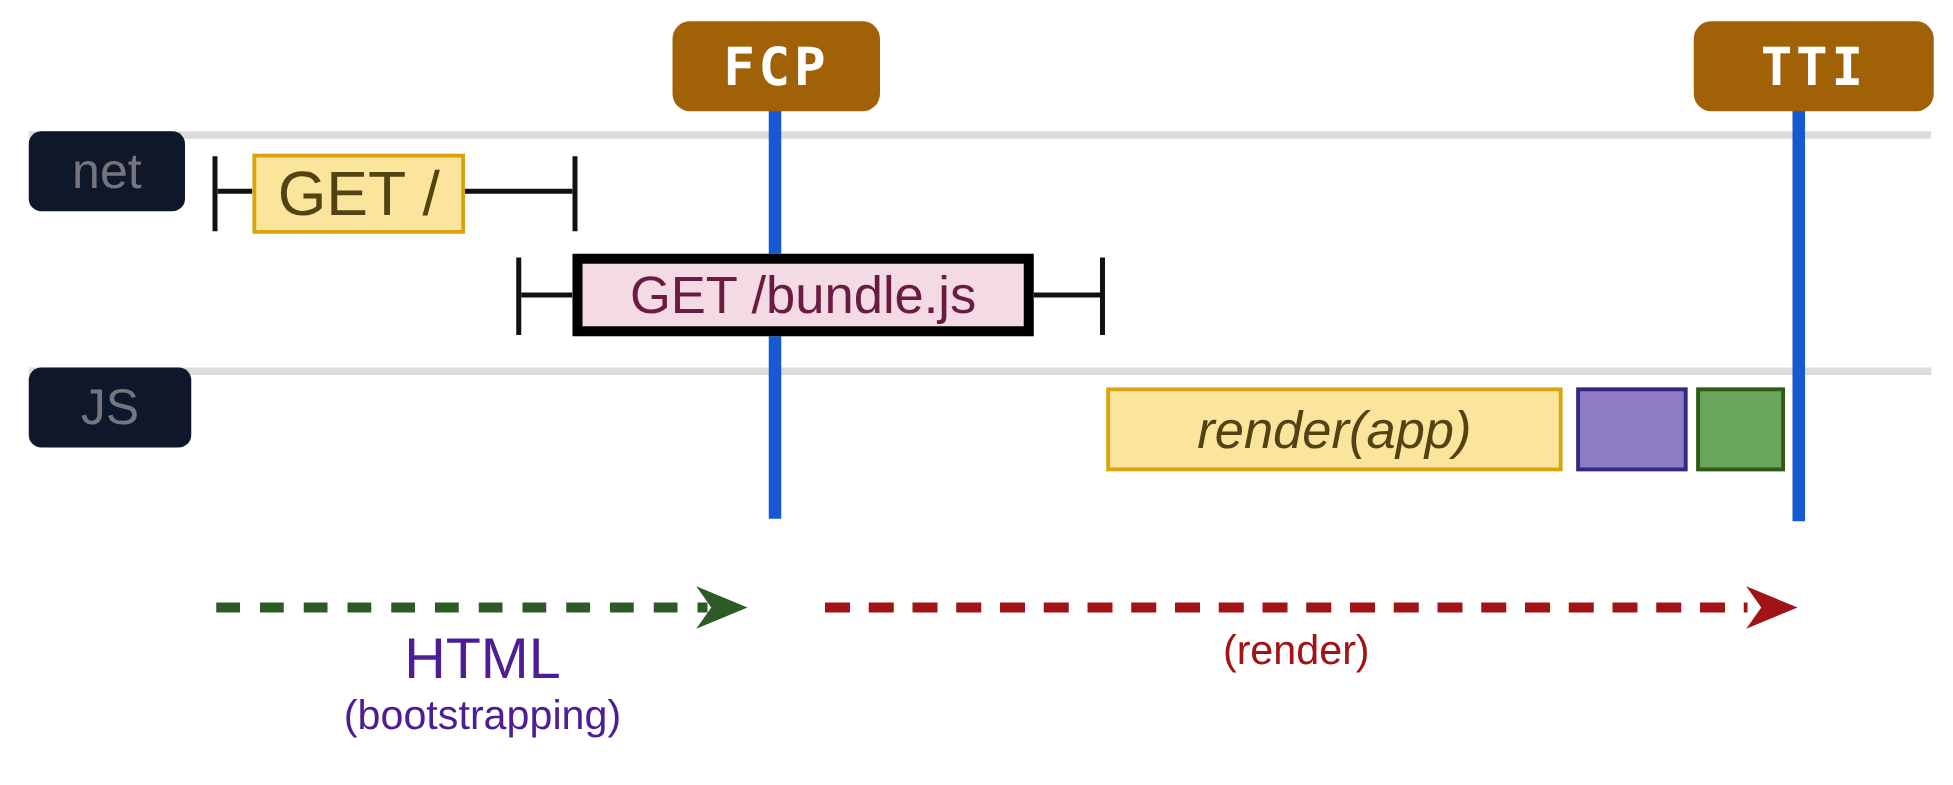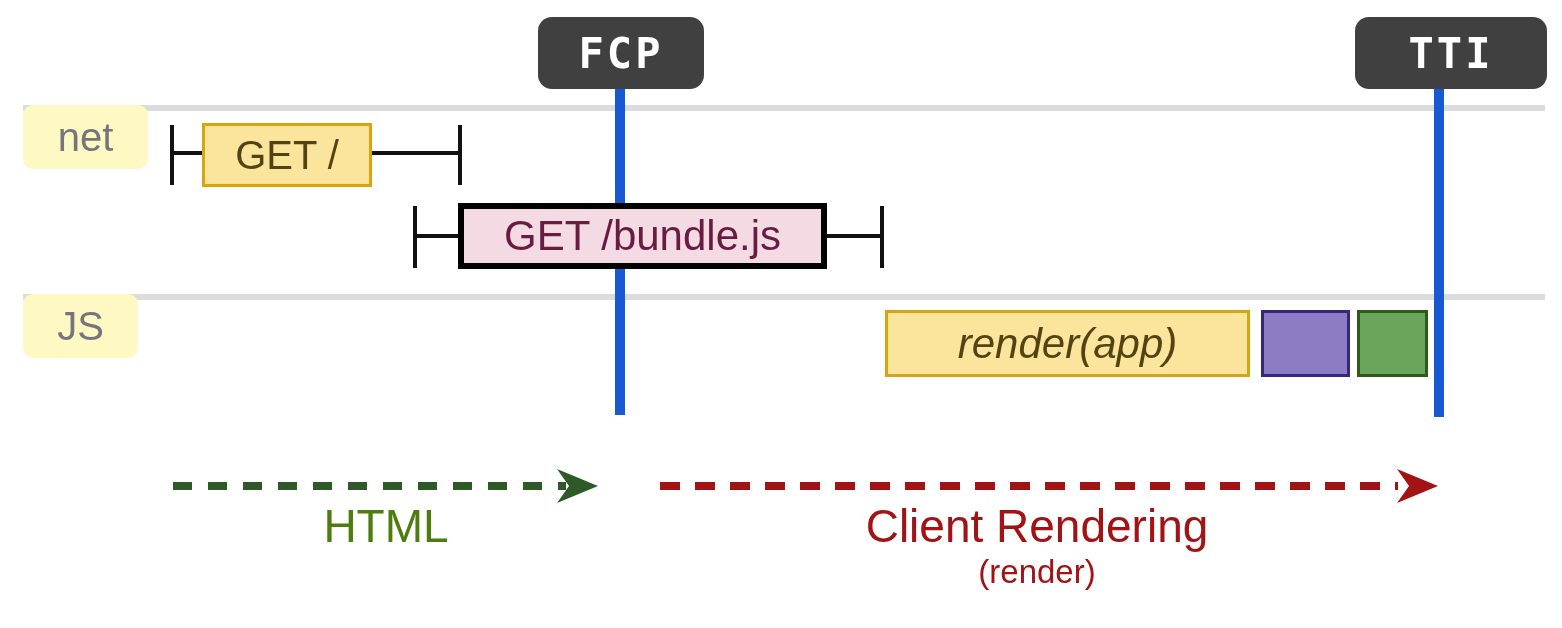--- a/index.html
+++ b/index.html
@@ -6,63 +6,63 @@
   .canvas {
     position:relative; width:1562px; height:628px; background:#ffffff;
     font-family:"Liberation Sans", sans-serif; overflow:hidden;
   }
   
   .lane-line { position:absolute; left:23px; width:1522px; height:6px; background:#dcdcdc; z-index:0; }
   .lane-net { top:105px; }
   .lane-js  { top:294px; }
   
   .lane-label {
-    position:absolute; left:23px; height:64px; background:#fef9c3; border-radius:10px;
+    position:absolute; left:23px; height:64px; background:#0f172a; border-radius:10px;
     color:#76747c; font-size:40px; display:flex; align-items:center; justify-content:center;
     z-index:2;
   }
   .lane-label.net { top:105px; width:125px; }
-  .lane-label.js  { top:294px; width:115px; }
+  .lane-label.js  { top:294px; width:130px; }
   
   .badge {
-    position:absolute; top:17px; height:72px; background:#404040; border-radius:14px;
+    position:absolute; top:17px; height:72px; background:#a16207; border-radius:14px;
     color:#ffffff; font-family:"DejaVu Sans Mono", monospace; font-weight:bold;
     font-size:42px; letter-spacing:3px; display:flex; align-items:center; justify-content:center;
     z-index:3;
   }
   .badge.fcp { left:538px; width:166px; }
   .badge.tti { left:1355px; width:192px; }
   
   .vline { position:absolute; width:10px; background:#1659d2; z-index:1; }
   .vline.fcp { left:615px; top:88px; height:327px; }
   .vline.tti { left:1434px; top:88px; height:329px; }
   
   .task {
     position:absolute; box-sizing:border-box; display:flex; align-items:center; justify-content:center;
     z-index:2;
   }
   .task.yellow { background:#fbe49c; border:3px solid #d8a511; color:#544312; }
-  .task.pink   { background:#f3dae3; border:6px solid #000000; color:#691b41; }
+  .task.pink   { background:#f3dae3; border:8px solid #000000; color:#691b41; }
   .task.purple { background:#8d7cc4; border:3px solid #33277f; }
   .task.green  { background:#69a55a; border:3px solid #2f5a17; }
-  .task.get-root    { left:202px; top:123px; width:170px; height:64px; font-size:40px; }
+  .task.get-root    { left:202px; top:123px; width:170px; height:64px; font-size:50px; }
   .task.get-bundle  { left:458px; top:203px; width:369px; height:66px; font-size:42px; }
   .task.render-app  { left:885px; top:310px; width:365px; height:67px; font-size:42px;font-style:italic; }
   .task.purple      { left:1261px; top:310px; width:89px;  height:67px; }
   .task.green       { left:1357px; top:310px; width:71px;  height:67px; }
   
   .wcap  { position:absolute; width:4px;  background:#111111; z-index:2; }
   .wline { position:absolute; height:4px; background:#111111; z-index:2; }
   
   .overlay { position:absolute; left:0; top:0; z-index:2; }
   
   .phase { position:absolute; top:500px; width:400px; text-align:center; z-index:2; }
   .phase .main { font-size:46px; line-height:52px; }
   .phase .sub  { font-size:33px; line-height:40px; }
-  .phase.html { left:186px; color:#4d7c0f; }
+  .phase.html { left:186px; color:#4c1d95; }
   .phase.client { left:837px; color:#a11315; }
 </style>
 </head>
 <body>
 
 <div class="canvas">
 
   <div class="lane-line lane-net"></div>
   <div class="lane-line lane-js"></div>
 
@@ -93,19 +93,19 @@
 
   <svg class="overlay" width="1562" height="628">
     <line x1="173" y1="486" x2="566" y2="486" stroke="#2d5a27" stroke-width="8" stroke-dasharray="19 16"></line>
     <polygon points="598,486 557,469 569,486 557,503" fill="#2d5a27"></polygon>
     <line x1="660" y1="486" x2="1398" y2="486" stroke="#a11315" stroke-width="8" stroke-dasharray="20 15"></line>
     <polygon points="1438,486 1397,469 1409,486 1397,503" fill="#a11315"></polygon>
   </svg>
 
   <div class="phase html">
     <div class="main">HTML</div>
+    <div class="sub">(bootstrapping)</div>
   </div>
   <div class="phase client">
-    <div class="main">Client Rendering</div>
     <div class="sub">(render)</div>
   </div>
 
 </div>
 
 </body></html>

